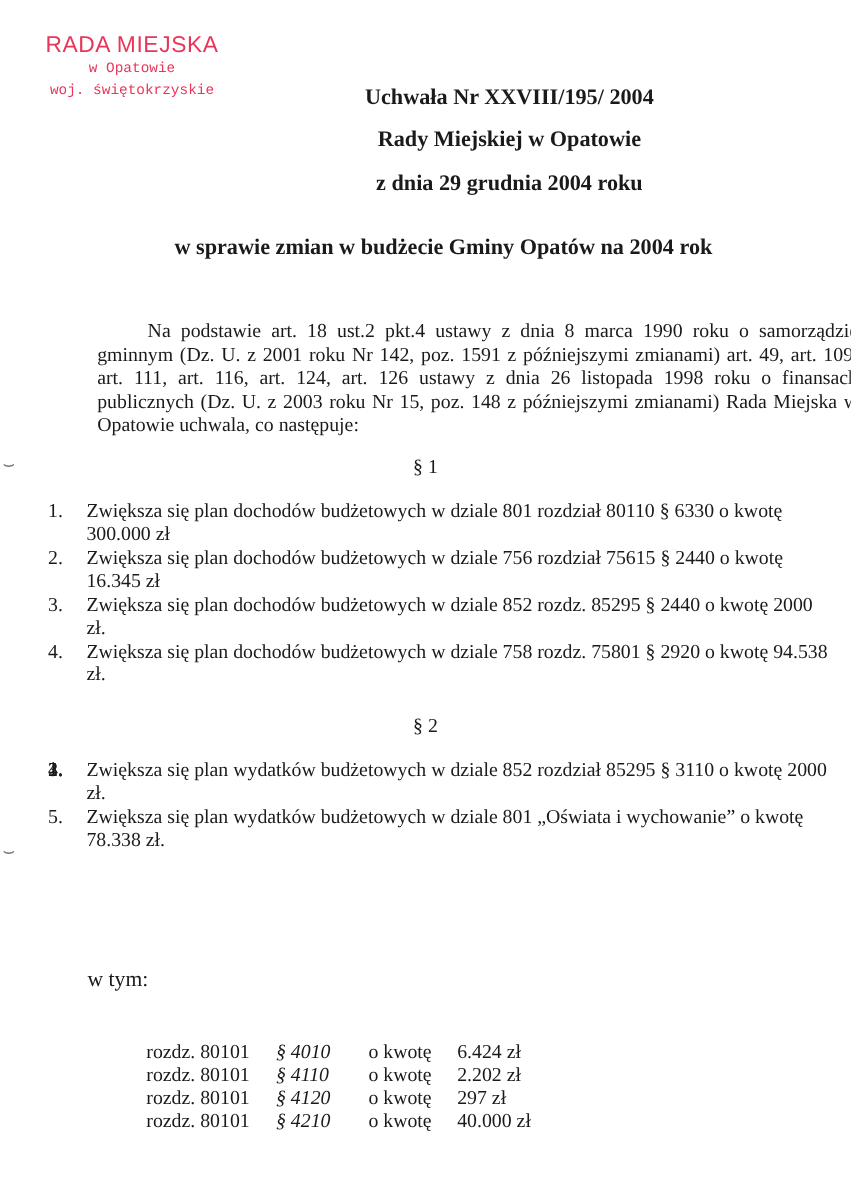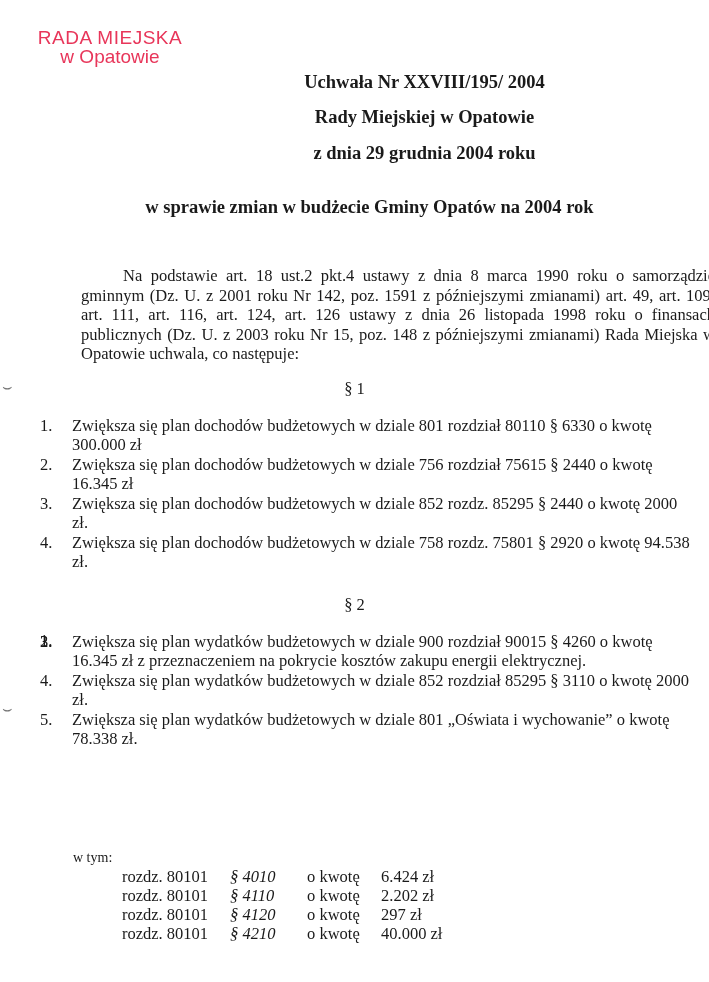--- a/index.html
+++ b/index.html
@@ -6,53 +6,54 @@
   body {
     width: 709px; height: 982px; position: relative; overflow: hidden;
     font-family: "Liberation Serif", "DejaVu Serif", serif;
     color: #1a1a1a;
   }
   .stamp {
     position: absolute; left: 20px; top: 28px; width: 180px;
     text-align: center; color: #e8365a;
   }
   .stamp .s1 { font-family: Liberation Sans, sans-serif; font-size: 19px; letter-spacing: 0.5px; line-height: 20px; }
-  .stamp .s2, .stamp .s3 { font-family: Liberation Sans, sans-serif; font-size: 19px; line-height: 18px; }
+  .stamp .s2, .stamp .s3 { font-family: Liberation Mono, monospace; font-size: 12px; line-height: 18px; }
   .header { position: absolute; left: 0; width: 709px; text-align: center; font-weight: bold; font-size: 18.5px; }
   .h1 { top: 72px; left: 70px; }
   .h2 { top: 107px; left: 70px; }
   .h3 { top: 143px; left: 70px; }
   .h4 { top: 197px; left: 15px; }
   .intro {
     position: absolute; left: 50px; top: 266px; width: 634px;
     font-size: 16.5px; line-height: 19.5px; text-align: justify; margin-left: 31px;
   }
   .intro .indent { display: inline-block; width: 42px; }
   .para { position: absolute; left: 0; width: 709px; text-align: center; font-size: 16.5px; }
   .p1 { top: 379px; }
   .p2 { top: 595px; }
   ol.items { position: absolute; left: 40px; margin: 0; padding: 0; list-style: none; width: 650px; font-size: 16.5px; line-height: 19px; }
   ol.items li { position: relative; padding-left: 32px; margin-bottom: 1px; }
   ol.items li .num { position: absolute; left: 0; top: 0; }
   .list1 { top: 416px; }
   .list2 { top: 631px; }
-  .wtym { position: absolute; left: 73px; top: 850px; font-size: 14px; }
+  .wtym { position: absolute; left: 73px; top: 806px; font-size: 18px; }
   table.breakdown { position: absolute; left: 100px; top: 867px; border-collapse: collapse; font-size: 16.5px; line-height: 19px; }
   table.breakdown td { padding: 0; white-space: nowrap; }
   table.breakdown td.c1 { width: 130px; text-align: center; }
   table.breakdown td.c2 { width: 77px; font-style: italic; }
   table.breakdown td.c3 { width: 74px; }
   .mark { position: absolute; color: #777; font-size: 16px; }
 </style>
 </head>
 <body>
 
 <div class="stamp">
   <div class="s1">RADA MIEJSKA</div>
   <div class="s2">w Opatowie</div>
+  <div class="s3">woj. świętokrzyskie</div>
 </div>
 
 <div class="header h1">Uchwała Nr XXVIII/195/ 2004</div>
 <div class="header h2">Rady Miejskiej w Opatowie</div>
 <div class="header h3">z dnia 29 grudnia 2004 roku</div>
 <div class="header h4">w sprawie zmian w budżecie Gminy Opatów na 2004 rok</div>
 
 <div class="intro"><span class="indent"></span><span>Na podstawie art. 18 ust.2 pkt.4 ustawy z dnia 8 marca 1990 roku o samorządzie gminnym (Dz. U. z 2001 roku Nr 142, poz. 1591 z późniejszymi zmianami) art. 49, art. 109, art. 111, art. 116, art. 124, art. 126 ustawy z dnia 26 listopada 1998 roku o finansach publicznych (Dz. U. z 2003 roku Nr 15, poz. 148 z późniejszymi zmianami) Rada Miejska w Opatowie uchwala, co następuje:</span></div>
 
 <div class="para p1">§ 1</div>
@@ -62,21 +63,21 @@
   <li><span class="num">2.</span><span>Zwiększa się plan dochodów budżetowych w dziale 756 rozdział 75615 § 2440 o kwotę 16.345 zł</span></li>
   <li><span class="num">3.</span><span>Zwiększa się plan dochodów budżetowych w dziale 852 rozdz. 85295 § 2440 o kwotę 2000 zł.</span></li>
   <li><span class="num">4.</span><span>Zwiększa się plan dochodów budżetowych w dziale 758 rozdz. 75801 § 2920 o kwotę 94.538 zł.</span></li>
 </ol>
 
 <div class="para p2">§ 2</div>
 
 <ol class="items list2">
   <li><span class="num">1.</span></li>
   <li><span class="num">2.</span></li>
-  <li><span class="num">3.</span><span>Zwiększa się plan wydatków budżetowych w dziale 900 rozdział 90015 § 4260 o kwotę 16.345 zł z przeznaczeniem na pokrycie kosztów zakupu energii elektrycznej.</span></li>
+  <li><span class="num">3.</span></li>
   <li><span class="num">4.</span><span>Zwiększa się plan wydatków budżetowych w dziale 852 rozdział 85295 § 3110 o kwotę 2000 zł.</span></li>
   <li><span class="num">5.</span><span>Zwiększa się plan wydatków budżetowych w dziale 801 „Oświata i wychowanie” o kwotę 78.338 zł.</span></li>
 </ol>
 
 <div class="wtym">w tym:</div>
 
 <table class="breakdown">
   <tbody>
       <tr>
     <td class="c1">rozdz. 80101</td>

